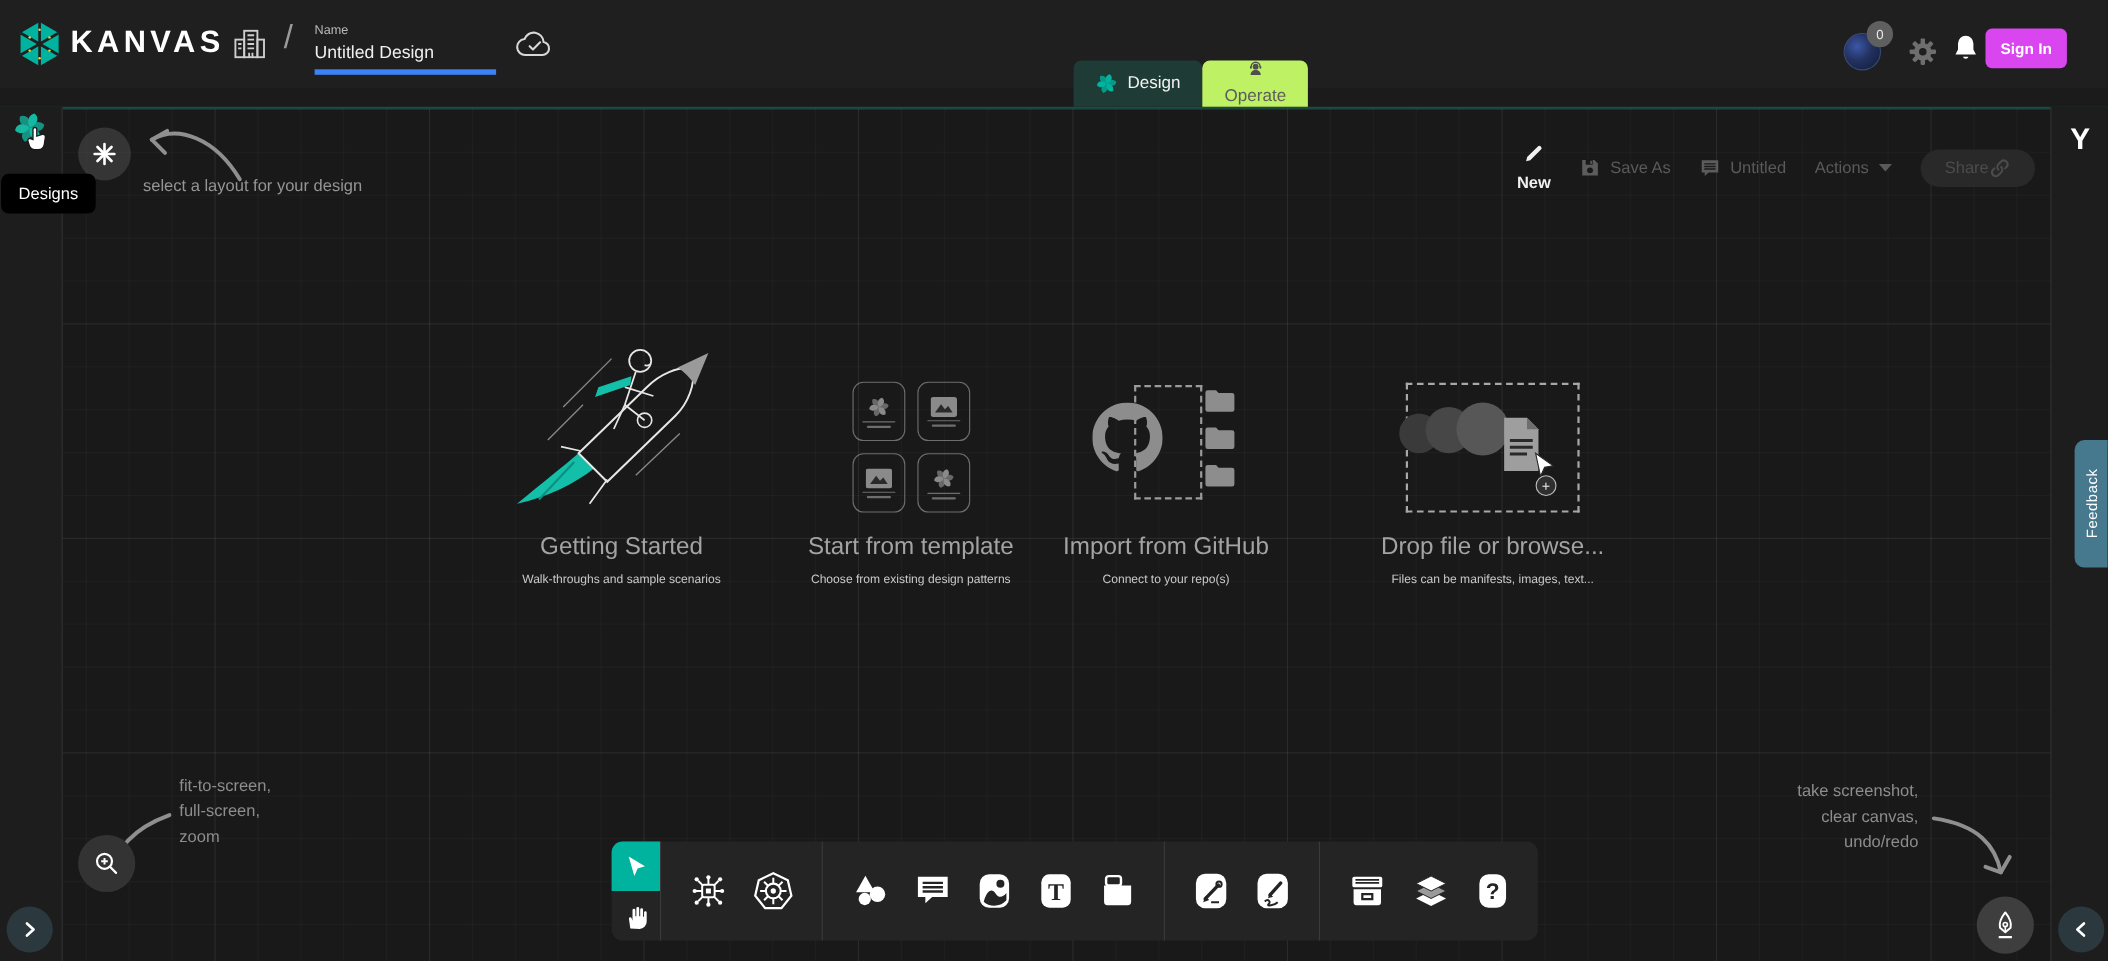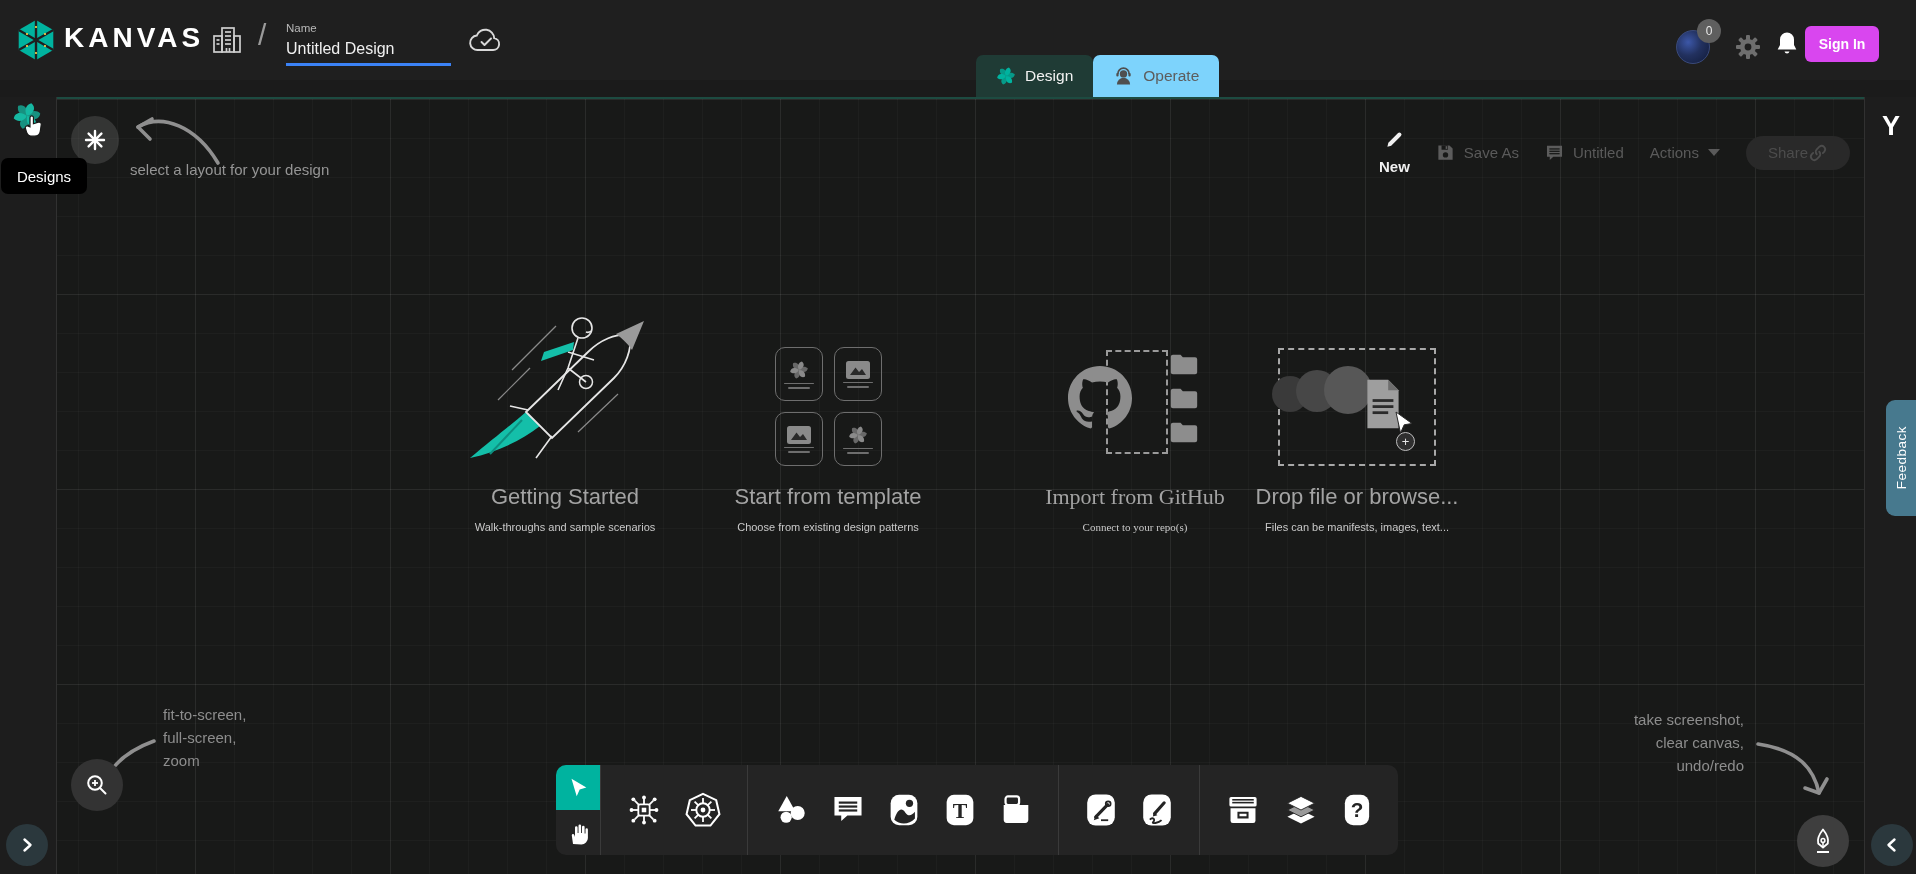--- a/index.html
+++ b/index.html
@@ -10,42 +10,42 @@
   .header { position:absolute; top:0; left:0; width:1916px; height:80px;
             background:#1f1f1f; z-index:40; }
   .logo-mark { position:absolute; left:14px; top:18px; }
   .logo-text { position:absolute; left:64px; top:22px; color:#fff; font-size:28px;
                font-weight:bold; letter-spacing:4px; }
   .org-icon { position:absolute; left:210px; top:23px; }
   .path-slash { position:absolute; left:258px; top:18px; color:#9a9a9a; font-size:30px; font-weight:300; }
   .name-group { position:absolute; left:286px; top:22px; width:165px; }
   .name-label { color:#b8b8b8; font-size:11.5px; }
   .name-input { width:165px; margin-top:4px; background:transparent; border:none;
-                border-bottom:3px solid #3b82f6; color:#f0f0f0; font-size:16px;
+                border-bottom:5px solid #3b82f6; color:#f0f0f0; font-size:16px;
                 font-family:"Liberation Sans", sans-serif; padding:2px 0 5px 0; outline:none; }
   .cloud-icon { position:absolute; left:468px; top:26px; }
   .avatar { position:absolute; left:1676px; top:30px; width:34px; height:34px; border-radius:50%;
             background:radial-gradient(circle at 35% 35%, #3c57a8 0%, #22315f 45%, #101a38 100%);
             border:1px solid #3a4a7a; }
   .badge { position:absolute; left:1697px; top:19px; width:24px; height:24px; border-radius:50%;
            background:#5f5f5f; color:#e8e8e8; font-size:12px; display:flex;
            align-items:center; justify-content:center; }
   .gear-btn { position:absolute; left:1735px; top:34px; }
   .bell-btn { position:absolute; left:1774px; top:30px; }
   .signin-btn { position:absolute; left:1805px; top:26px; width:74px; height:36px;
                 background:#d946ef; border:none; border-radius:6px; color:#fff;
                 font-weight:bold; font-size:14px; font-family:"Liberation Sans", sans-serif;
                 cursor:pointer; }
 
   
   .tabbar { position:absolute; left:976px; top:55px; z-index:45; display:flex;justify-content:space-between; }
   .tab { height:42px; display:flex; align-items:center; gap:9px; padding:0 20px;
          border-radius:7px 7px 0 0; font-size:15.5px; }
   .tab.design { background:#1f3b35; color:#f2f2f2; }
-  .tab.operate { background:#7dd3fc; color:#5d5d5d; }
+  .tab.operate { background:#bef264; color:#5d5d5d;flex-direction:column; }
 
   
   .canvas { position:absolute; left:0; top:97px; right:0; bottom:0;
             background-color:#181918; border-top:2px solid #1d4b41;
             background-image:
               linear-gradient(rgba(255,255,255,0.055) 1px, transparent 1px),
               linear-gradient(90deg, rgba(255,255,255,0.055) 1px, transparent 1px),
               linear-gradient(rgba(255,255,255,0.028) 1px, transparent 1px),
               linear-gradient(90deg, rgba(255,255,255,0.028) 1px, transparent 1px);
             background-size:195px 195px,195px 195px,39px 39px,39px 39px; }
@@ -87,21 +87,21 @@
                 line-height:23px; text-align:right; z-index:11; }
   .arrows-overlay { position:absolute; inset:0; pointer-events:none; z-index:11; }
 
   
   .card { position:absolute; top:328px; height:220px; text-align:center; cursor:pointer; z-index:5; }
   .card .art { height:138px; display:flex; align-items:flex-end; justify-content:center; }
   .card .title { margin-top:18px; color:#a3a3a3; font-size:22px; }
   .card .sub { margin-top:11px; color:#c9c9c9; font-size:11px; }
   .card1 { left:440px; width:250px; }
   .card2 { left:703px; width:250px; }
-  .card3 { left:1010px; width:250px;font-family:Liberation Serif, serif; }
+  .card3 { left:935px; width:250px; }
   .card4 { left:1228px; width:258px; }
 
   .tmpl-grid { display:grid; grid-template-columns:48px 48px; gap:11px; }
   .tmpl-card { width:48px; height:54px; border:1.5px solid #6e6e6e; border-radius:10px;
                display:flex; flex-direction:column; align-items:center; justify-content:center; gap:3px; }
   .tmpl-line { height:1.5px; background:#6e6e6e; border-radius:1px; }
 
   .gh-art { position:relative; width:134px; height:118px; }
   .gh-dash { position:absolute; left:38px; top:2px; width:62px; height:104px;
              border:2px dashed #9a9a9a; }

